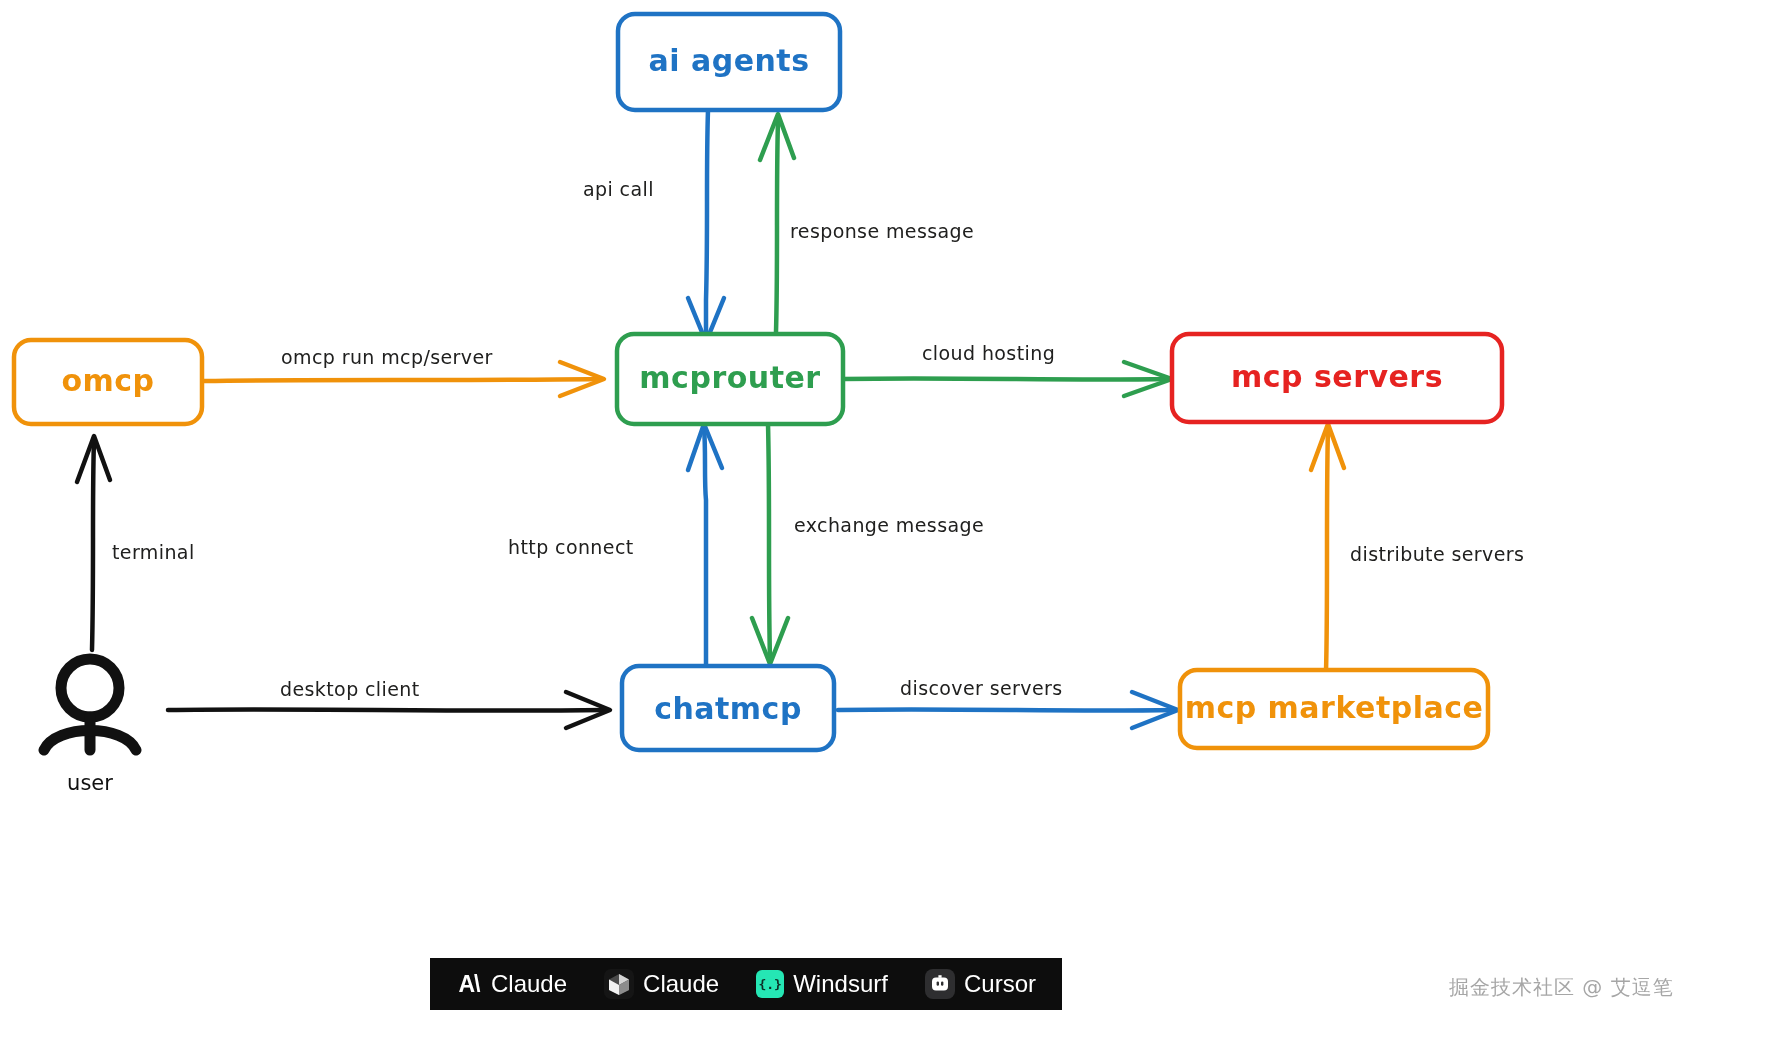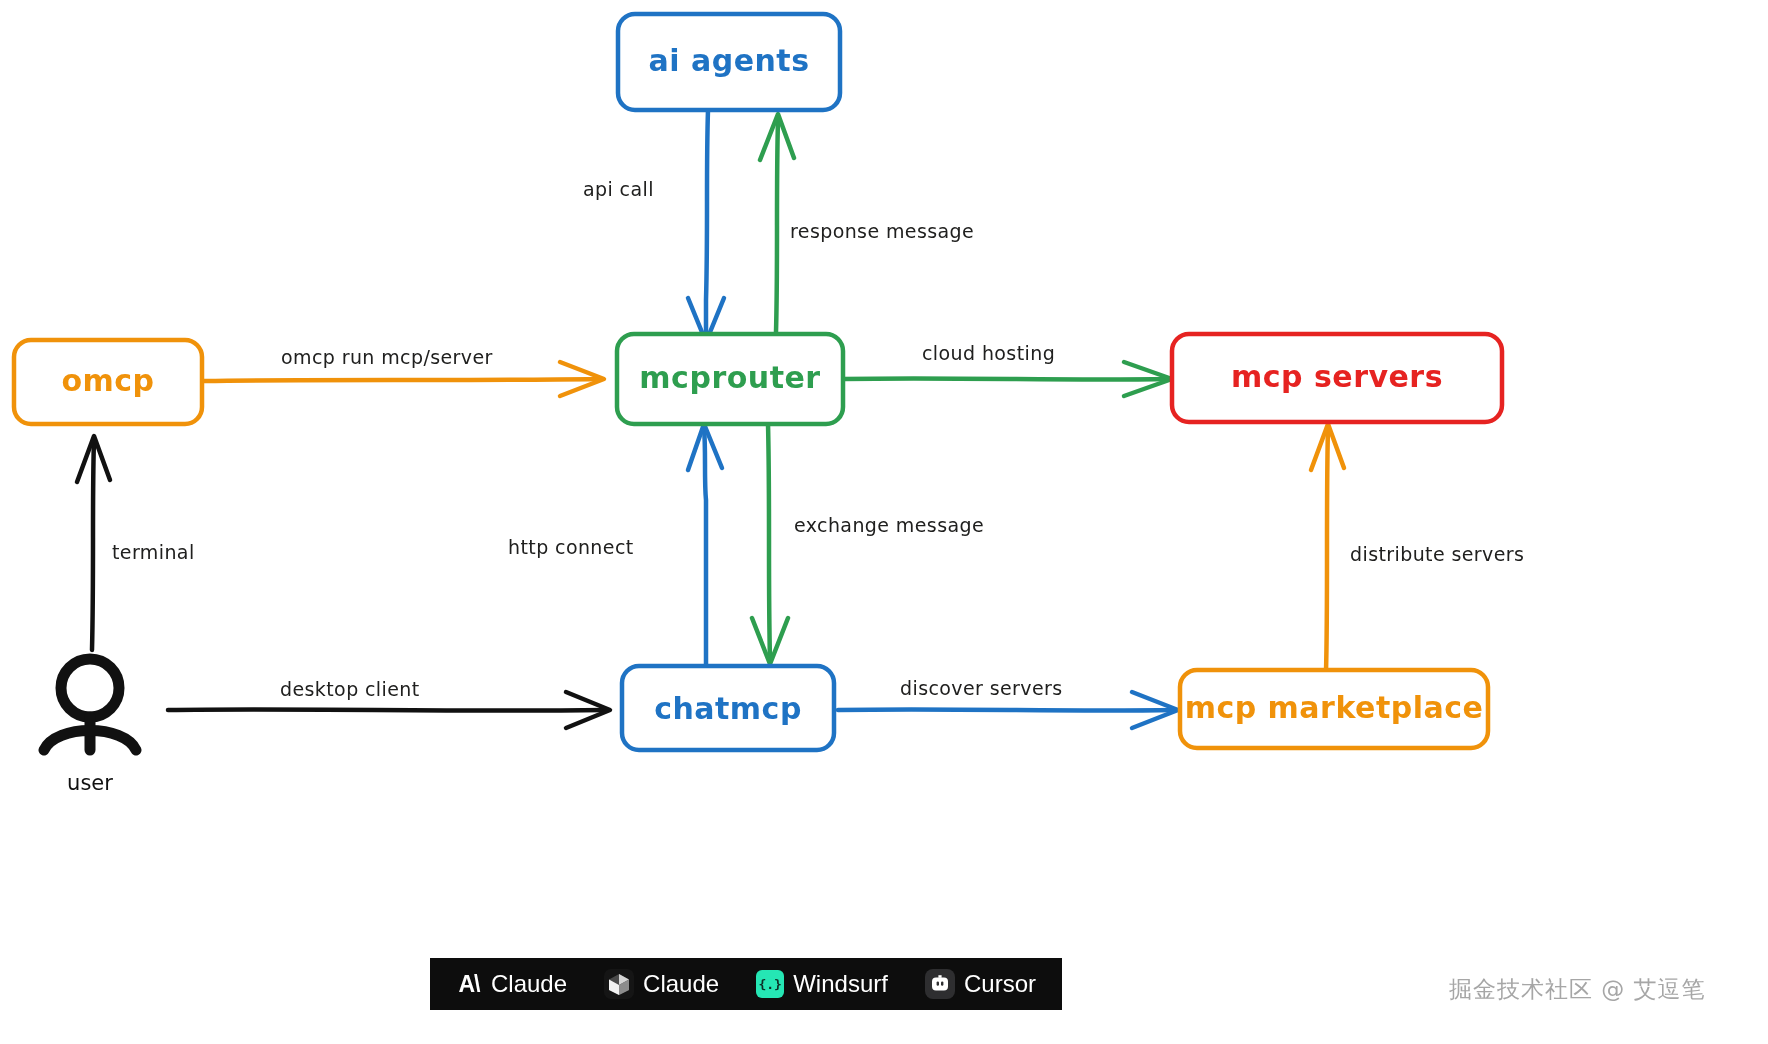--- a/index.html
+++ b/index.html
@@ -121,21 +121,21 @@
     border-radius: 8px;
     background: #2e2e30;
   }
 
   #watermark {
     position: absolute;
     left: 1449px;
     top: 974px;
     color: #a6a6a6;
     font-family: "DejaVu Sans", sans-serif;
-    font-size: 23px;
+    font-size: 20px;
     letter-spacing: 1px;
     white-space: nowrap;
   }
 </style>
 </head>
 <body>
 
 <svg id="canvas" viewBox="0 0 1768 1044">
 
   <g>

